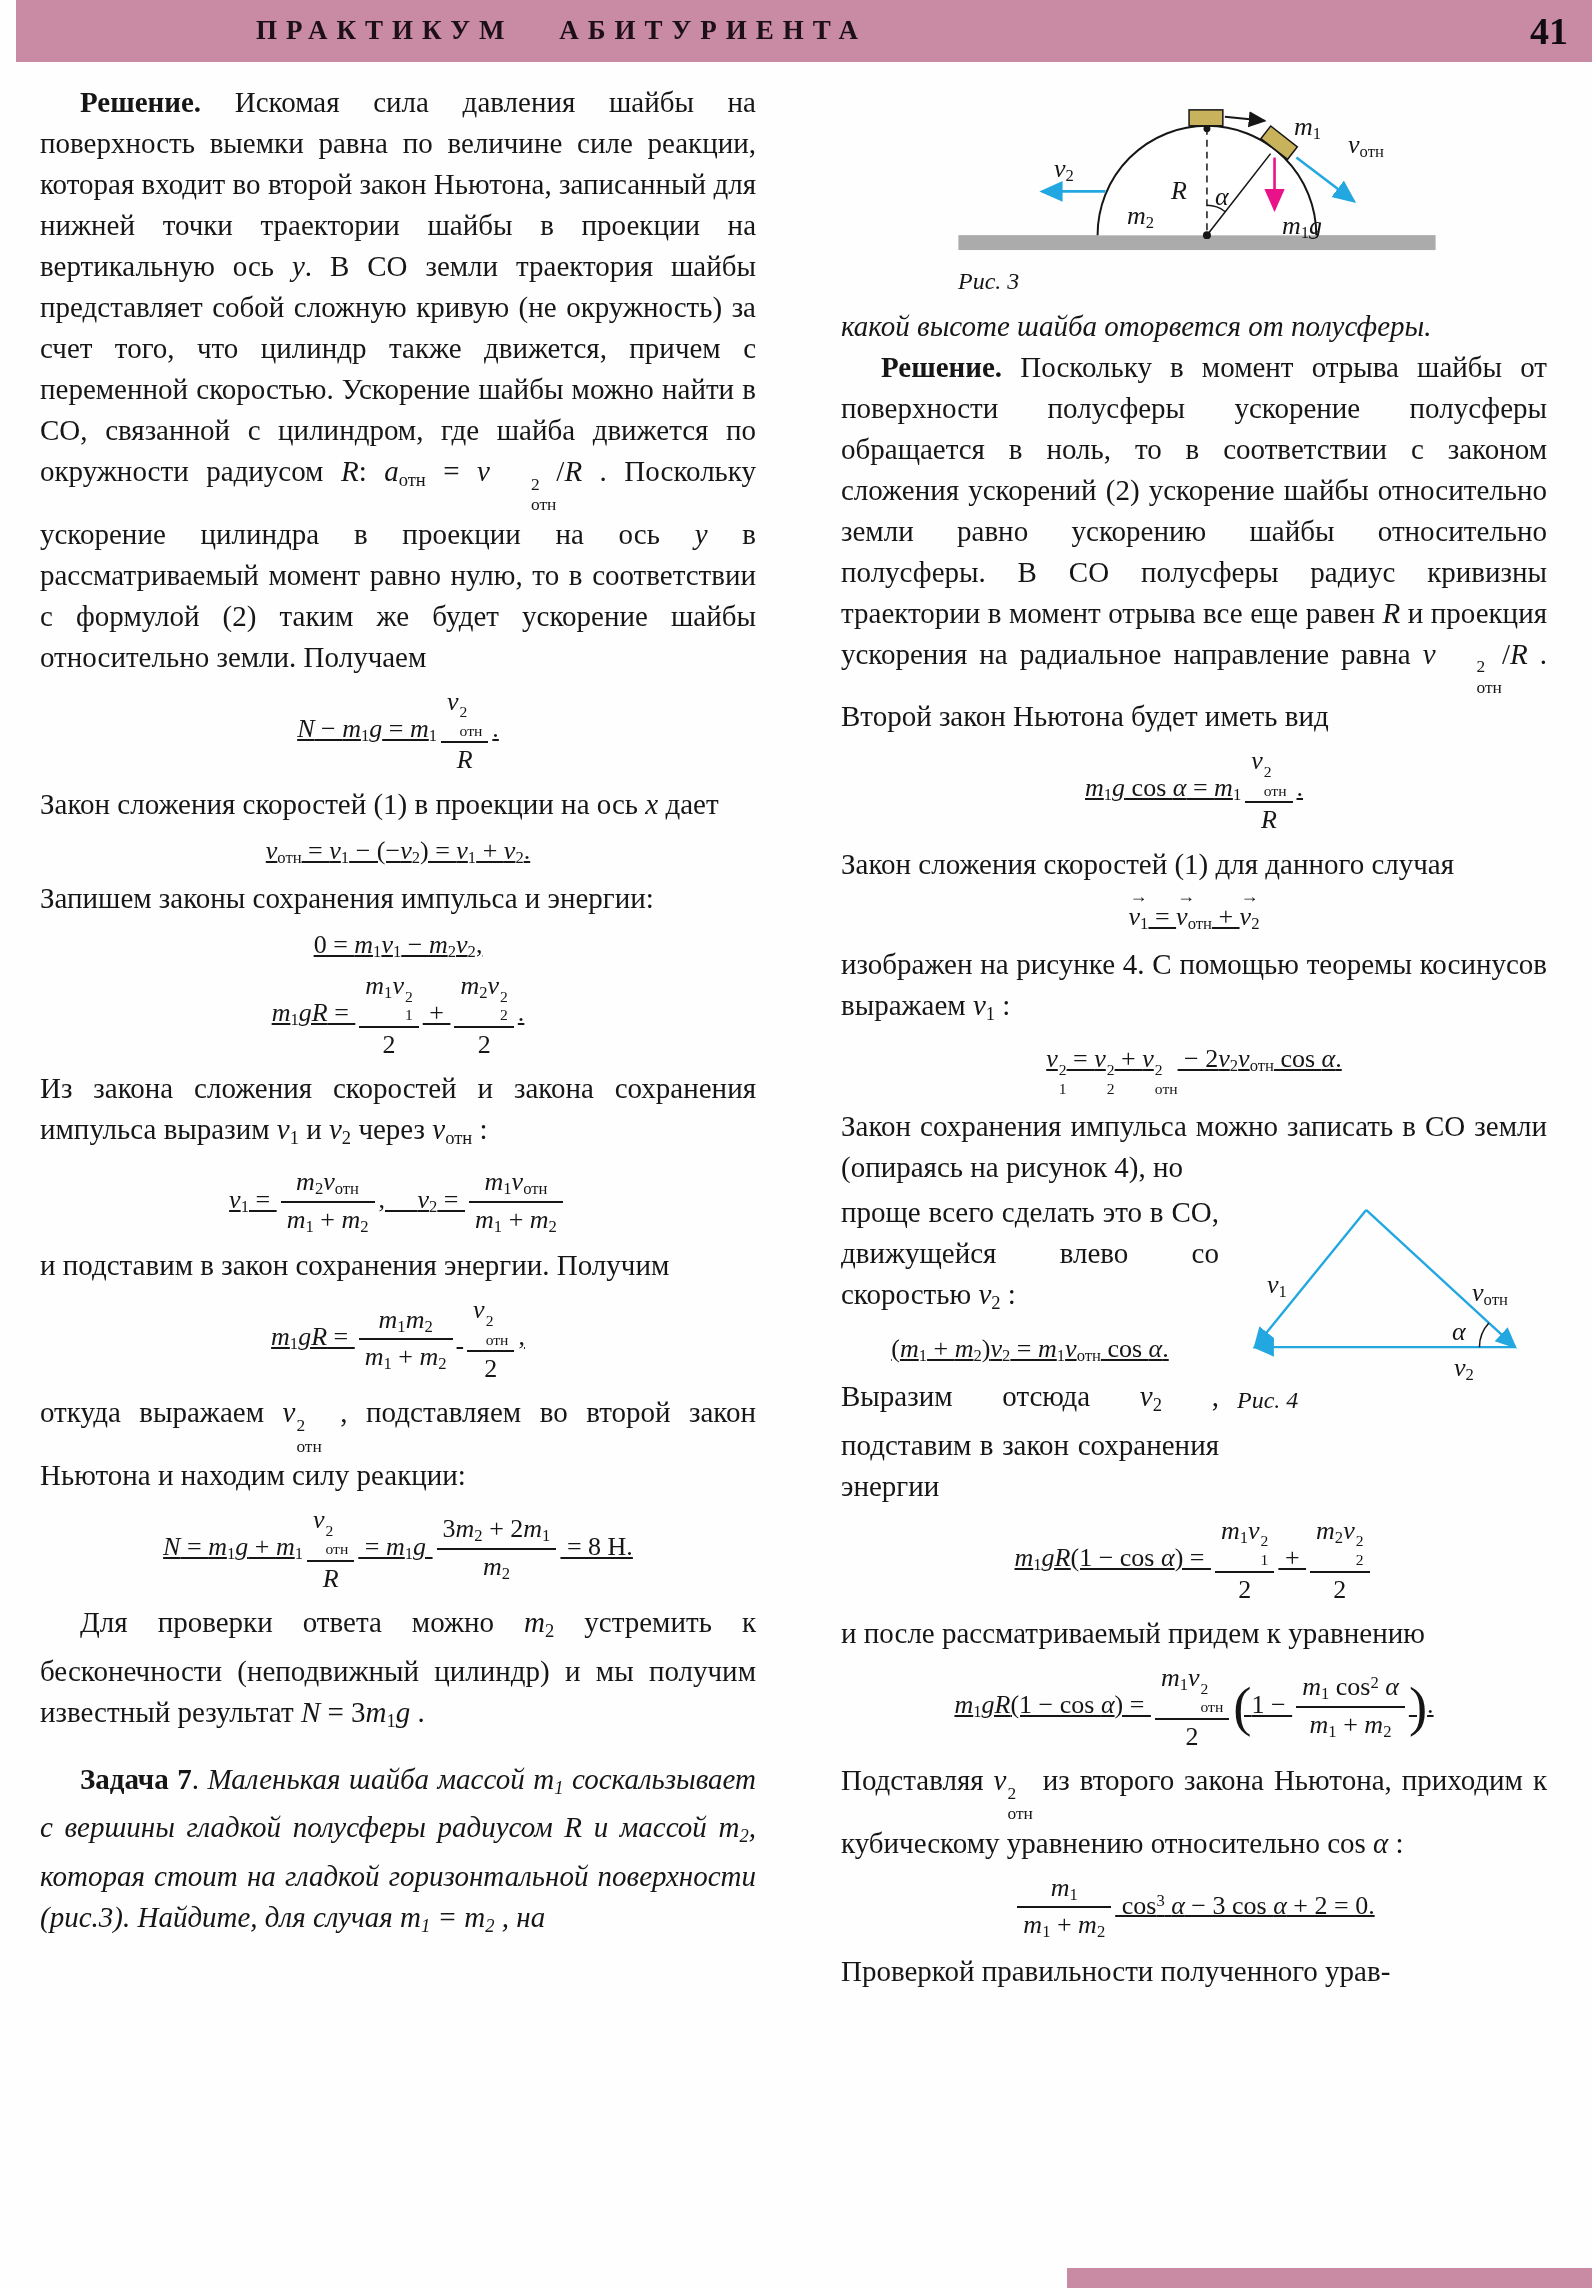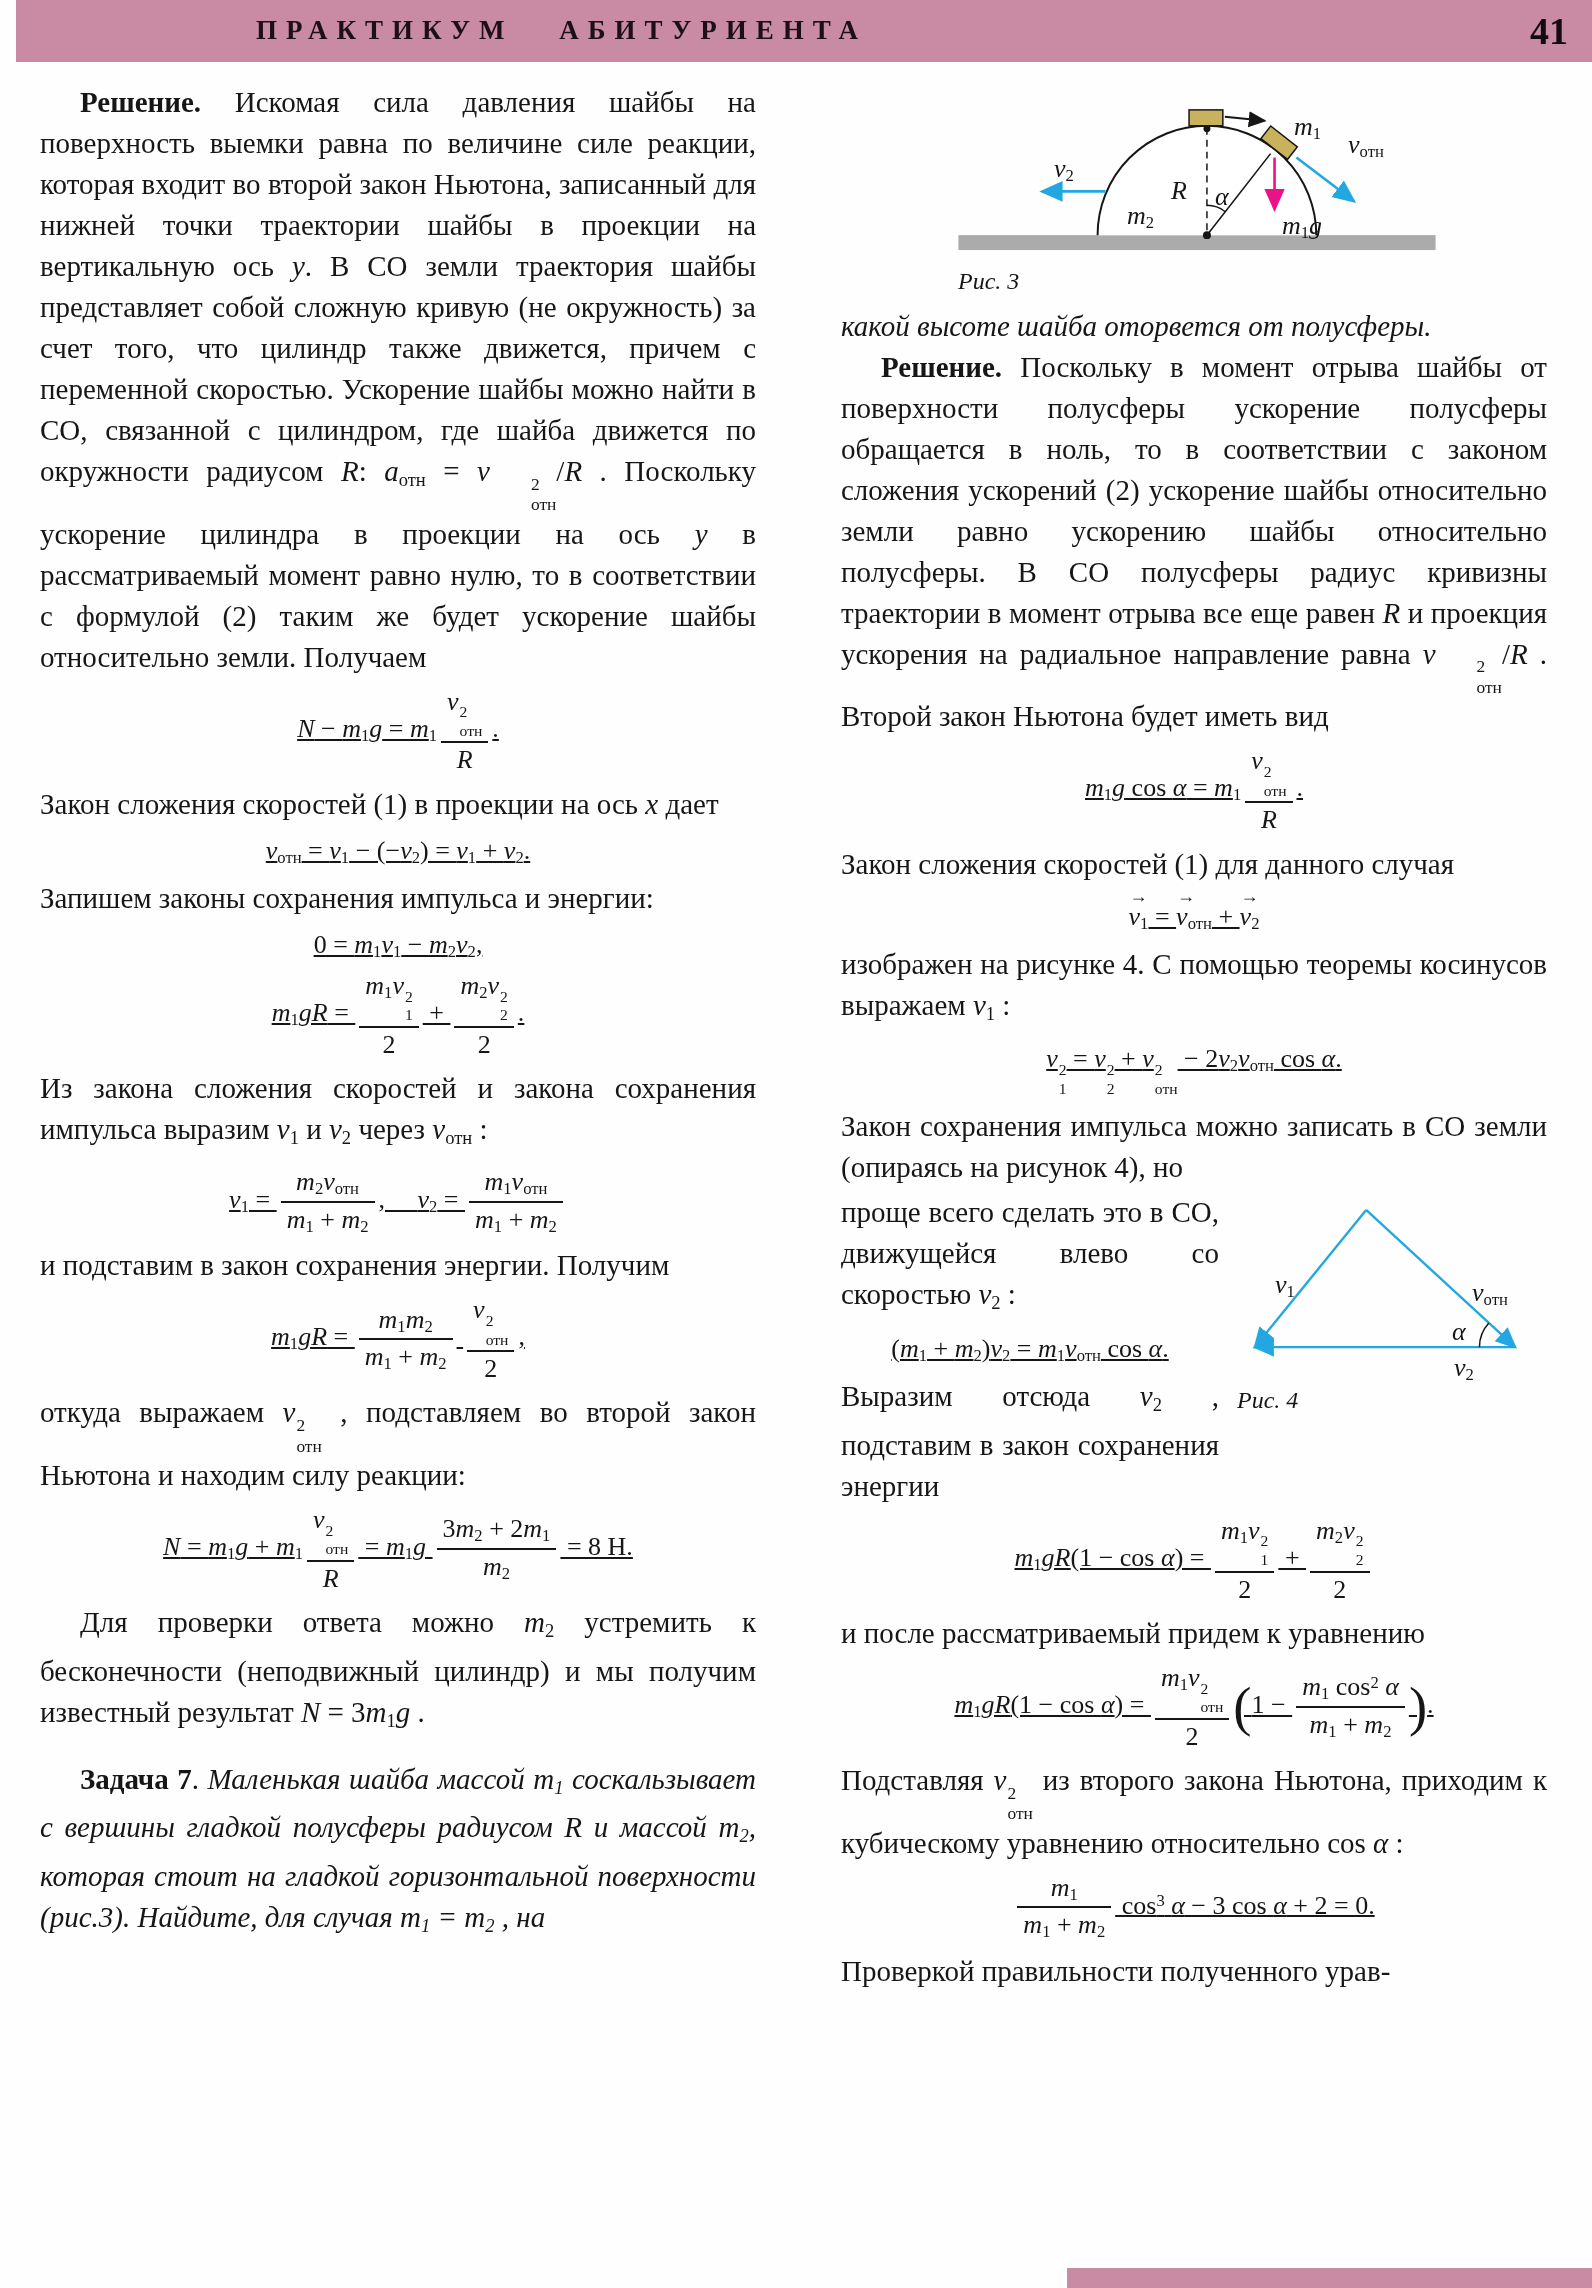--- a/index.html
+++ b/index.html
@@ -181,21 +181,21 @@
           <p>Выразим отсюда <i>v</i><sub>2</sub> , подставим в закон сохранения энергии</p>
         </div>
         <div class="row-right">
           <figure class="fig4">
             <svg width="318" height="184" viewBox="0 0 320 185">
               <line x1="138" y1="14" x2="288" y2="152" style="stroke:var(--cyan);stroke-width:2.4" marker-end="url(#ah-c)"></line>
               <line x1="288" y1="152" x2="26" y2="152" style="stroke:var(--cyan);stroke-width:2.4" marker-end="url(#ah-c)"></line>
               <line x1="138" y1="14" x2="26" y2="152" style="stroke:var(--cyan);stroke-width:2.4" marker-end="url(#ah-c)"></line>
               <path d="M 261.5 127.6 A 36 36 0 0 0 252 152" style="fill:none;stroke:var(--ink);stroke-width:1.5"></path>
             </svg>
-            <div class="flabel" style="left:46px;top:76px;"><i>v</i><sub>1</sub></div>
+            <div class="flabel" style="left:38px;top:76px;"><i>v</i><sub>1</sub></div>
             <div class="flabel" style="left:243px;top:84px;"><i>v</i><sub>отн</sub></div>
             <div class="flabel" style="left:223px;top:123px;"><i>α</i></div>
             <div class="flabel" style="left:225px;top:159px;"><i>v</i><sub>2</sub></div>
           </figure>
           <div class="figcap figcap4">Рис. 4</div>
         </div>
       </div>
 
       <div class="formula"><i>m</i><sub>1</sub><i>gR</i>(1 − cos <i>α</i>) = <span class="frac"><span class="num"><i>m</i><sub>1</sub><i>v</i><span class="ss">
                 <span>2</span>

